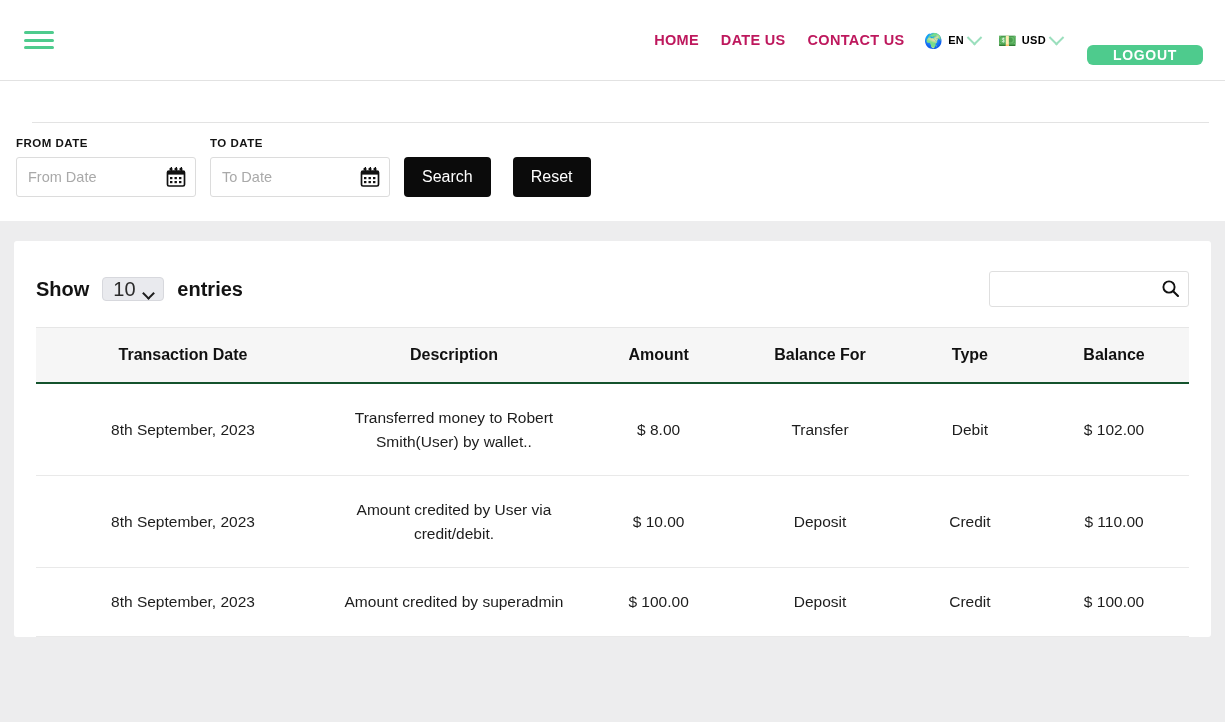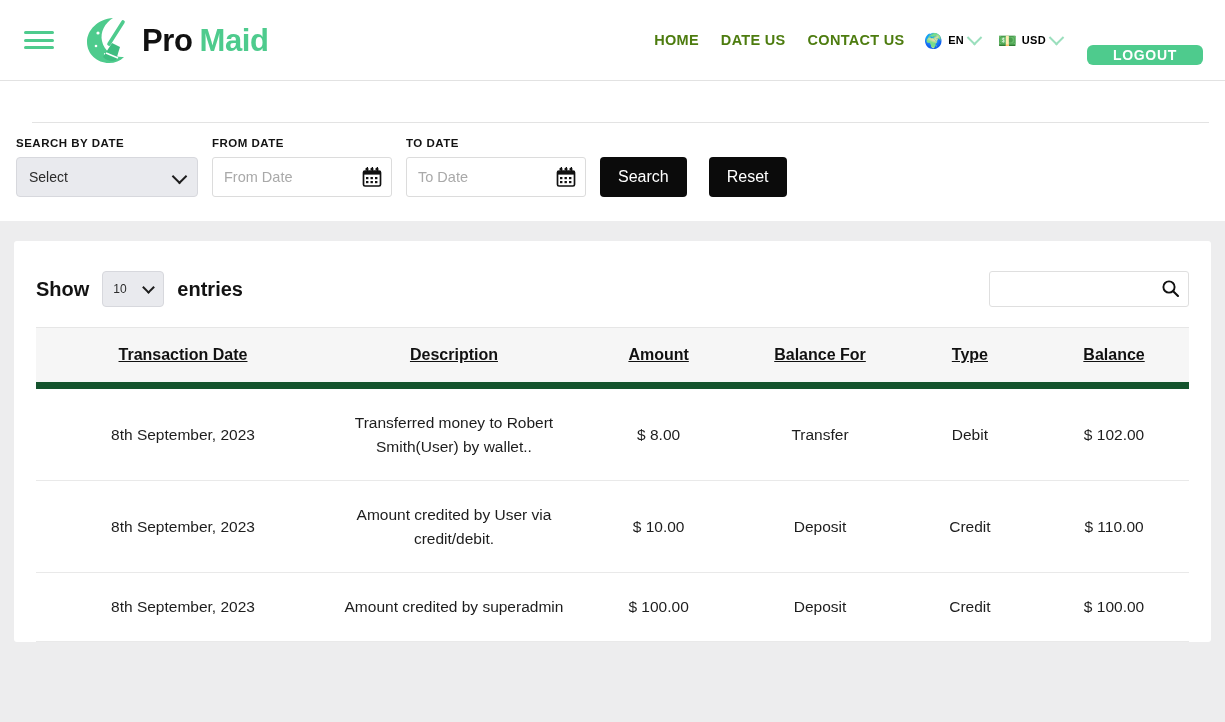--- a/index.html
+++ b/index.html
@@ -61,21 +61,21 @@
   .nav {
     margin-left: auto;
     display: flex;
     align-items: center;
     gap: 0;
   }
   .nav-link {
     font-size: 14.5px;
     font-weight: 700;
     letter-spacing: 0.3px;
-    color: #4d7c0f;
+    color: #be185d;
     text-decoration: none;
     padding: 6px 11px;
     white-space: nowrap;
     cursor: pointer;
   }
   .nav-drop {
     display: flex;
     align-items: center;
     gap: 5px;
     padding: 6px 9px;
@@ -207,26 +207,26 @@
     padding: 8px 0 20px 0;
   }
   .show-label, .entries-label {
     font-size: 20px;
     font-weight: 700;
     color: #131313;
   }
   .len-wrap { position: relative; margin: 0 13px; width: 62px; }
   .len-box {
     width: 100%;
-    height: 36px;
+    height: 24px;
     background: #e9eaee;
     border: 1px solid #d7d8dd;
     border-radius: 4px;
     font-family: inherit;
-    font-size: 12px;
+    font-size: 20px;
     color: #2b2b2b;
     padding: 0 24px 0 10px;
     display: flex;
     align-items: center;
     cursor: pointer;
   }
   .len-chev {
     position: absolute;
     right: 11px; top: 12px;
     width: 9px; height: 9px;
@@ -251,27 +251,26 @@
 
   
   table.wallet {
     width: 100%;
     border-collapse: collapse;
     table-layout: fixed;
   }
   table.wallet thead th {
     background: #f6f6f6;
     border-top: 1px solid #e6e6e6;
-    border-bottom: 7px solid #14532d;
+    border-bottom: 2px solid #14532d;
     font-size: 16px;
     font-weight: 700;
     color: #111111;
     padding: 18px 6px;
     text-align: center;
-    text-decoration: underline;
   }
   table.wallet tbody td {
     border-bottom: 1px solid #e9e9e9;
     font-size: 15.5px;
     color: #1d1d1d;
     padding: 22px 8px;
     text-align: center;
     line-height: 1.52;
   }
   .col-date   { width: 25.5%; }
@@ -286,36 +285,20 @@
 <body>
 
 <div class="header">
 
   <div class="hamburger">
     <span></span>
       <span></span>
       <span></span>
   </div>
 
-  <div class="brand">
-    <svg class="brand-logo" viewBox="0 0 54 54">
-      <path d="M31 5 C16 6 5 17 5 29 C5 41 15 50 27 50 C33 50 38 48 42 44 C32 45 22 38 20 28 C18 19 23 10 31 5 Z" fill="#4ecb8d"></path>
-      <circle cx="16" cy="20" r="1.6" fill="#ffffff"></circle>
-      <circle cx="14" cy="33" r="1.3" fill="#ffffff"></circle>
-      <circle cx="23" cy="41" r="1.1" fill="#ffffff"></circle>
-      <path d="M36 8 l1.4 3.4 L41 12.8 l-3.6 1.4 L36 17.6 l-1.4-3.4 L31 12.8 l3.6-1.4 Z" fill="#ffffff"></path>
-      <path d="M28 26 l1.1 2.6 2.7 1.1 -2.7 1.1 -1.1 2.6 -1.1-2.6 -2.7-1.1 2.7-1.1 Z" fill="#ffffff"></path>
-      <path d="M41 9 L27 31" stroke="#4ecb8d" stroke-width="3.6" stroke-linecap="round"></path>
-      <path d="M30 30 L21 44 c4 4 9 5 13 3 L38 34 Z" fill="#3fbd80"></path>
-      <path d="M24 40 L36 45" stroke="#ffffff" stroke-width="1.6"></path>
-    </svg>
-    <div class="brand-text">
-      <span class="w1">Pro</span><span class="w2">Maid</span>
-    </div>
-  </div>
 
   <nav class="nav">
     <a class="nav-link">HOME</a>
     <a class="nav-link">DATE US</a>
     <a class="nav-link">CONTACT US</a>
 
     <div class="nav-drop">
       <span class="flag">🌍</span>
       <span class="code">EN</span>
       <span class="chev"></span>
@@ -330,27 +313,20 @@
     <button class="logout-btn">LOGOUT</button>
   </nav>
 </div>
 
 <div class="titlebar">
   <div class="title-rule"></div>
 </div>
 
 <div class="filterbar">
 
-  <div class="field">
-    <div class="field-label">SEARCH BY DATE</div>
-    <div class="select-wrap">
-      <div class="select-box">Select</div>
-      <span class="select-chev"></span>
-    </div>
-  </div>
 
   <div class="field">
     <div class="field-label">FROM DATE</div>
     <div class="date-wrap">
       <input class="date-input" type="text" placeholder="From Date" style="">
       <svg class="cal-icon" width="22" height="22" viewBox="0 0 22 22">
         <circle cx="6" cy="3" r="1.6" fill="#111"></circle>
           <circle cx="11" cy="3" r="1.6" fill="#111"></circle>
           <circle cx="16" cy="3" r="1.6" fill="#111"></circle>
         <rect x="6" y="1" width="1" height="4" fill="#111"></rect>

